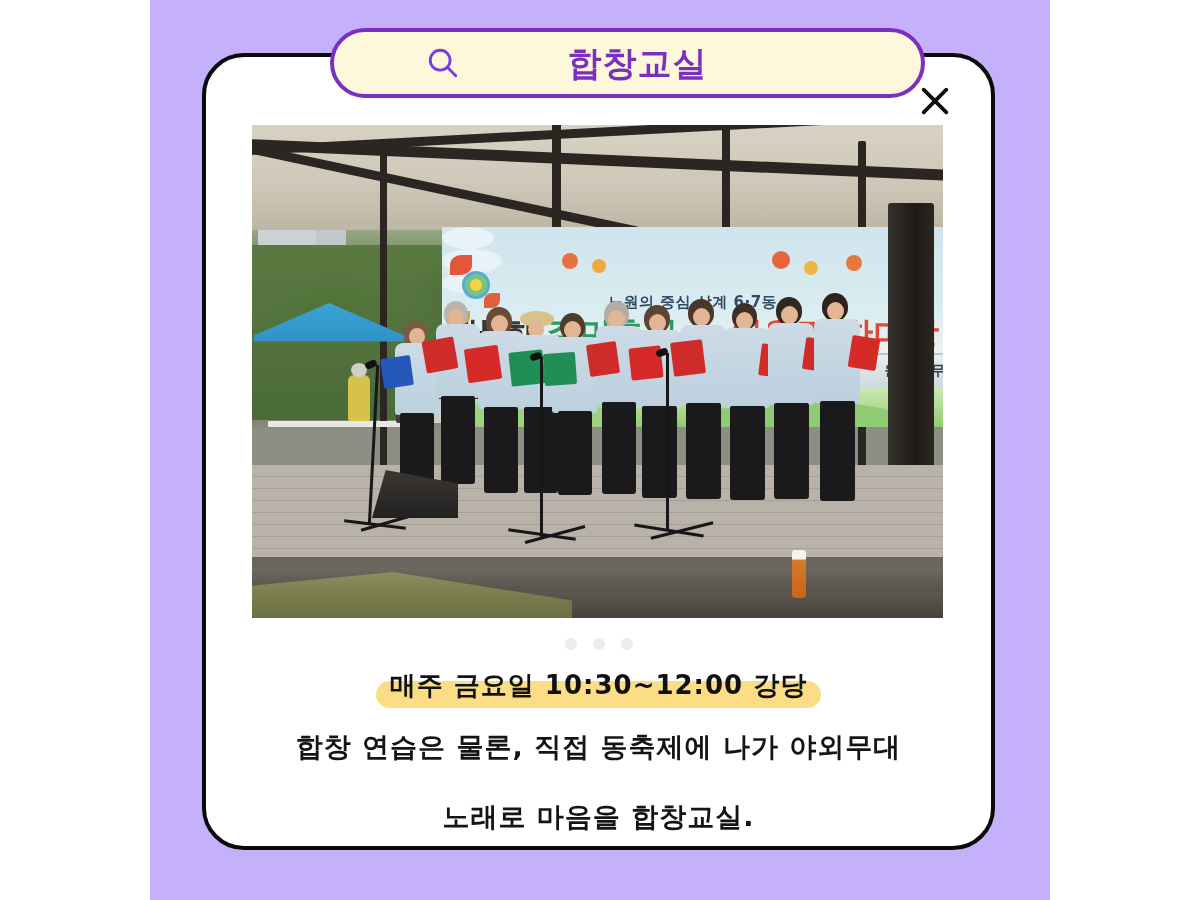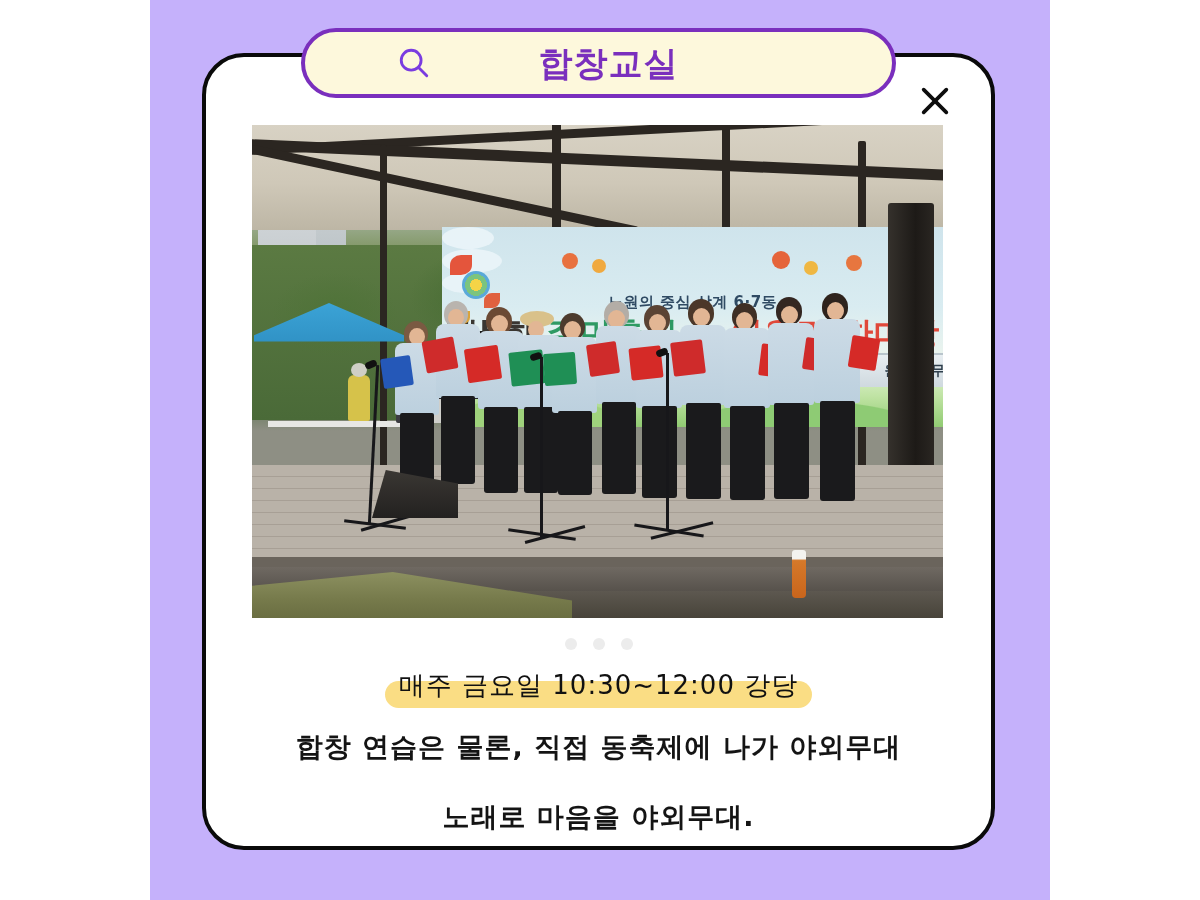--- a/index.html
+++ b/index.html
@@ -39,21 +39,21 @@
     height: 797px;
     background: #ffffff;
     border: 4px solid #0a0a0a;
     border-radius: 42px;
     box-sizing: border-box;
   }
 
   
   .title-pill {
     position: absolute;
-    left: 301px;
+    left: 330px;
     top: 28px;
     width: 595px;
     height: 70px;
     background: #fdf8dc;
     border: 4px solid #7a2fbd;
     border-radius: 36px;
     box-sizing: border-box;
     display: flex;
     align-items: center;
     z-index: 5;
@@ -298,21 +298,21 @@
     display: flex;
     align-items: center;
     justify-content: center;
     z-index: 4;
   }
   .schedule {
     position: relative;
     display: inline-block;
     font-family: "DejaVu Sans", "Liberation Sans", sans-serif;
     font-size: 26px;
-    font-weight: 400;
+    font-weight: 700;
     color: #111111;
     letter-spacing: 1px;
     padding: 0 14px;
     white-space: nowrap;
   }
   .schedule .hl {
     position: absolute;
     left: 0; right: 0;
     bottom: -5px;
     height: 27px;
@@ -541,16 +541,16 @@
 
   <div class="schedule-wrap">
     <span class="schedule">
       <span class="hl"></span>
       <span>매주 금요일 10:30~12:00 강당</span>
     </span>
   </div>
 
   <div class="desc">
     <div>합창 연습은 물론, 직접 동축제에 나가 야외무대</div>
-    <div>노래로 마음을 야외무대.</div>
+    <div>노래로 마음을 합창교실.</div>
   </div>
 
 </div>
 
 </body></html>

